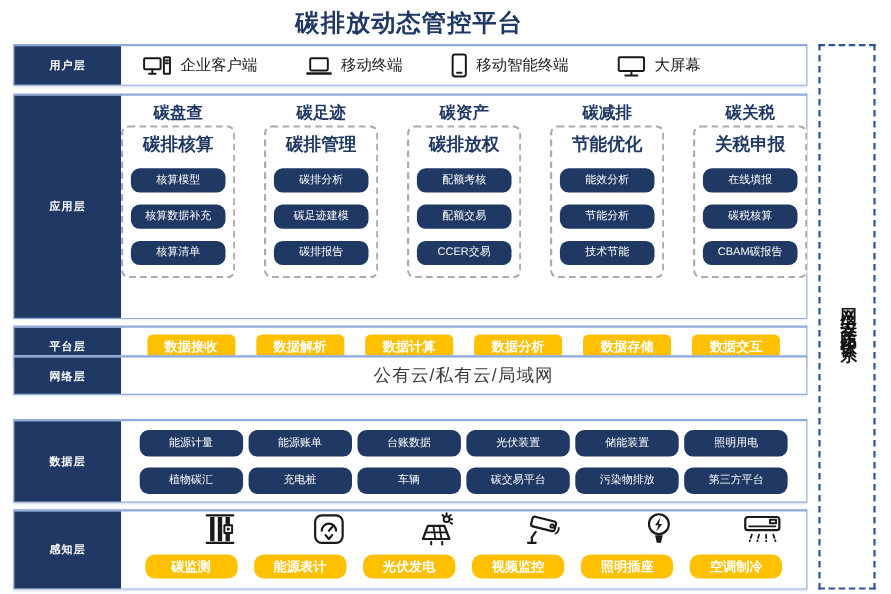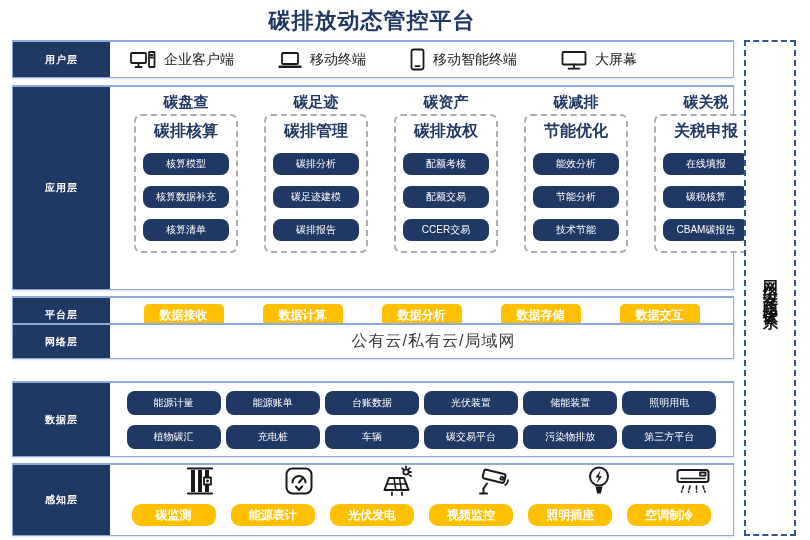--- a/index.html
+++ b/index.html
@@ -2,21 +2,21 @@
 <html><head>
 <meta charset="utf-8">
 <style>
   * { margin:0; padding:0; box-sizing:border-box; }
   html,body { width:810px; height:540px; background:#ffffff; font-family:"Liberation Sans","DejaVu Sans",sans-serif; overflow:hidden; }
   .stage { position:relative; width:744px; height:540px; background:#fff; }
   .title { position:absolute; top:6px; left:0; width:100%; text-align:center; font-size:22px; font-weight:bold; color:#1F3864; letter-spacing:1px; }
 
   .layer-row { position:absolute; left:12px; width:722px; background:#fff; border:1px solid #8EA9DB; border-top:2px solid #8EA9DB; display:flex; box-shadow:0 1px 2px rgba(100,120,160,.25); }
   .layer-label { width:97px; flex:0 0 97px; background:#1F3864; color:#fff; font-weight:bold; font-size:10px; display:flex; align-items:center; justify-content:center; letter-spacing:1px; }
-  .layer-content { flex:1; position:relative;padding-left:24px; }
+  .layer-content { flex:1; position:relative; }
 
   
   .row-user { top:40px; height:38px; }
   .user-items { display:flex; align-items:center; height:100%; padding-left:20px; gap:44px; }
   .user-item { display:flex; align-items:center; gap:8px; font-size:14px; color:#1a1a1a; }
   .user-item svg { display:block; }
 
   
   .row-app { top:85px; height:205px; }
   .app-groups { display:flex; justify-content:center; gap:26px; padding-top:6px; }
@@ -160,20 +160,21 @@
           </div>
         </div>
       </div>
     </div>
   </div>
 
   <div class="layer-row row-platform">
     <div class="layer-label">平台层</div>
     <div class="layer-content platform-items">
       <div class="yellow-chip">数据接收</div>
+      <div class="yellow-chip">数据解析</div>
       <div class="yellow-chip">数据计算</div>
       <div class="yellow-chip">数据分析</div>
       <div class="yellow-chip">数据存储</div>
       <div class="yellow-chip">数据交互</div>
     </div>
   </div>
 
   <div class="layer-row row-network">
     <div class="layer-label">网络层</div>
     <div class="layer-content network-text">公有云/私有云/局域网</div>

